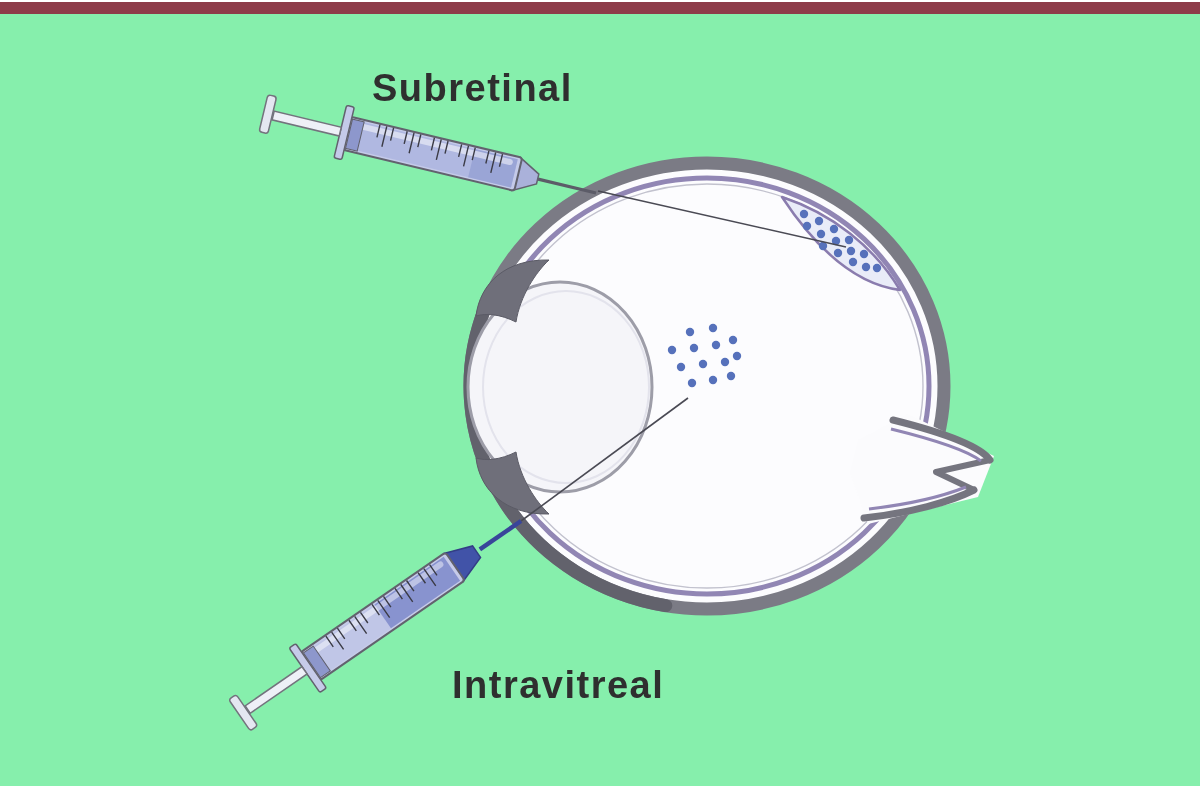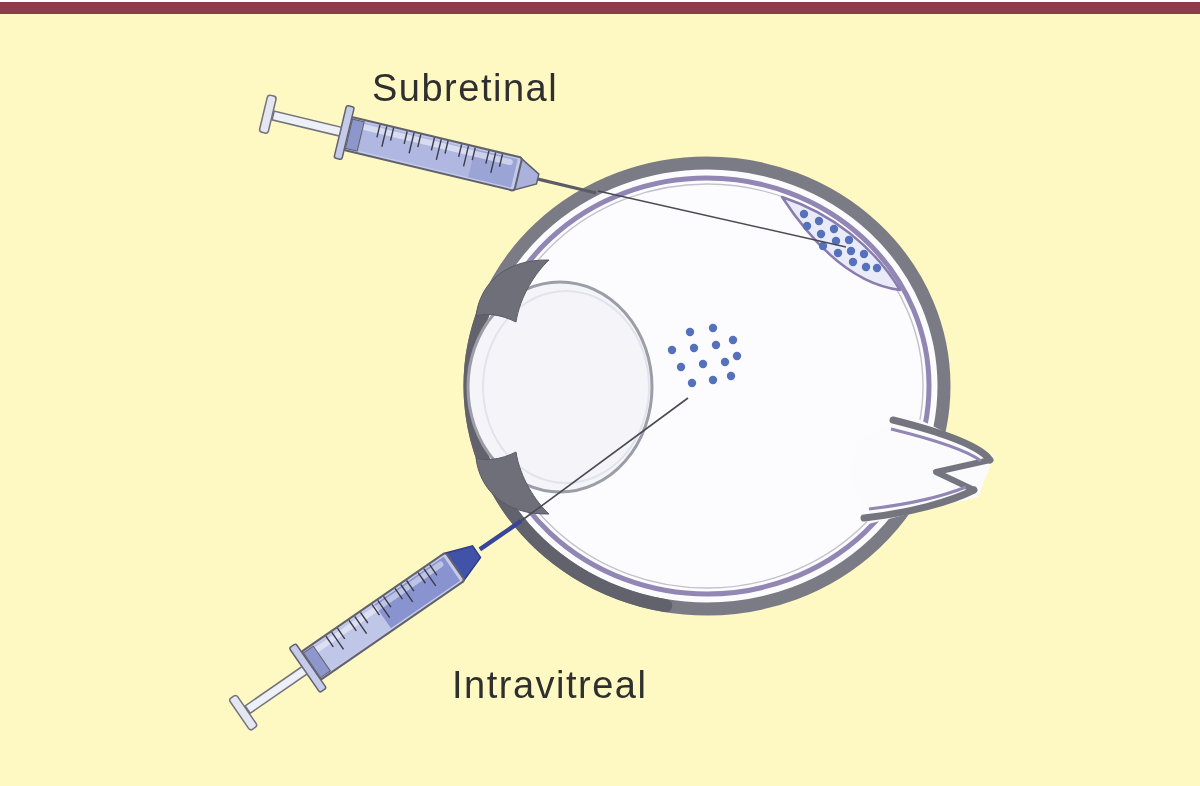--- a/index.html
+++ b/index.html
@@ -29,21 +29,21 @@
   .label {
     font-family: "Liberation Sans", sans-serif;
     font-size: 38px;
     letter-spacing: 1.5px;
     fill: #2f2f2f;
   }
 </style>
 </head>
 <body>
 
-<div class="page" style="background: #fef9c3;">
+<div class="page" style="background: #86efac; font-weight: bold;">
   <div class="top-strip"></div>
   <div class="top-bar" style="background: rgb(142, 60, 73);"></div>
 
   <svg class="diagram" width="1200" height="786" viewBox="0 0 1200 786">
 
     <g>
       <ellipse cx="707" cy="386" rx="237" ry="223" fill="#fcfcfe"></ellipse>
       <ellipse cx="707" cy="386" rx="237" ry="223" fill="none" stroke="#7b7b85" stroke-width="13"></ellipse>
       <path d="M 665.8 605.6 A 237 223 0 0 1 484.3 309.7" fill="none" stroke="#62626c" stroke-width="13" stroke-linecap="round"></path>
       <ellipse cx="707" cy="386" rx="222" ry="208" fill="none" stroke="#9186b4" stroke-width="5"></ellipse>

